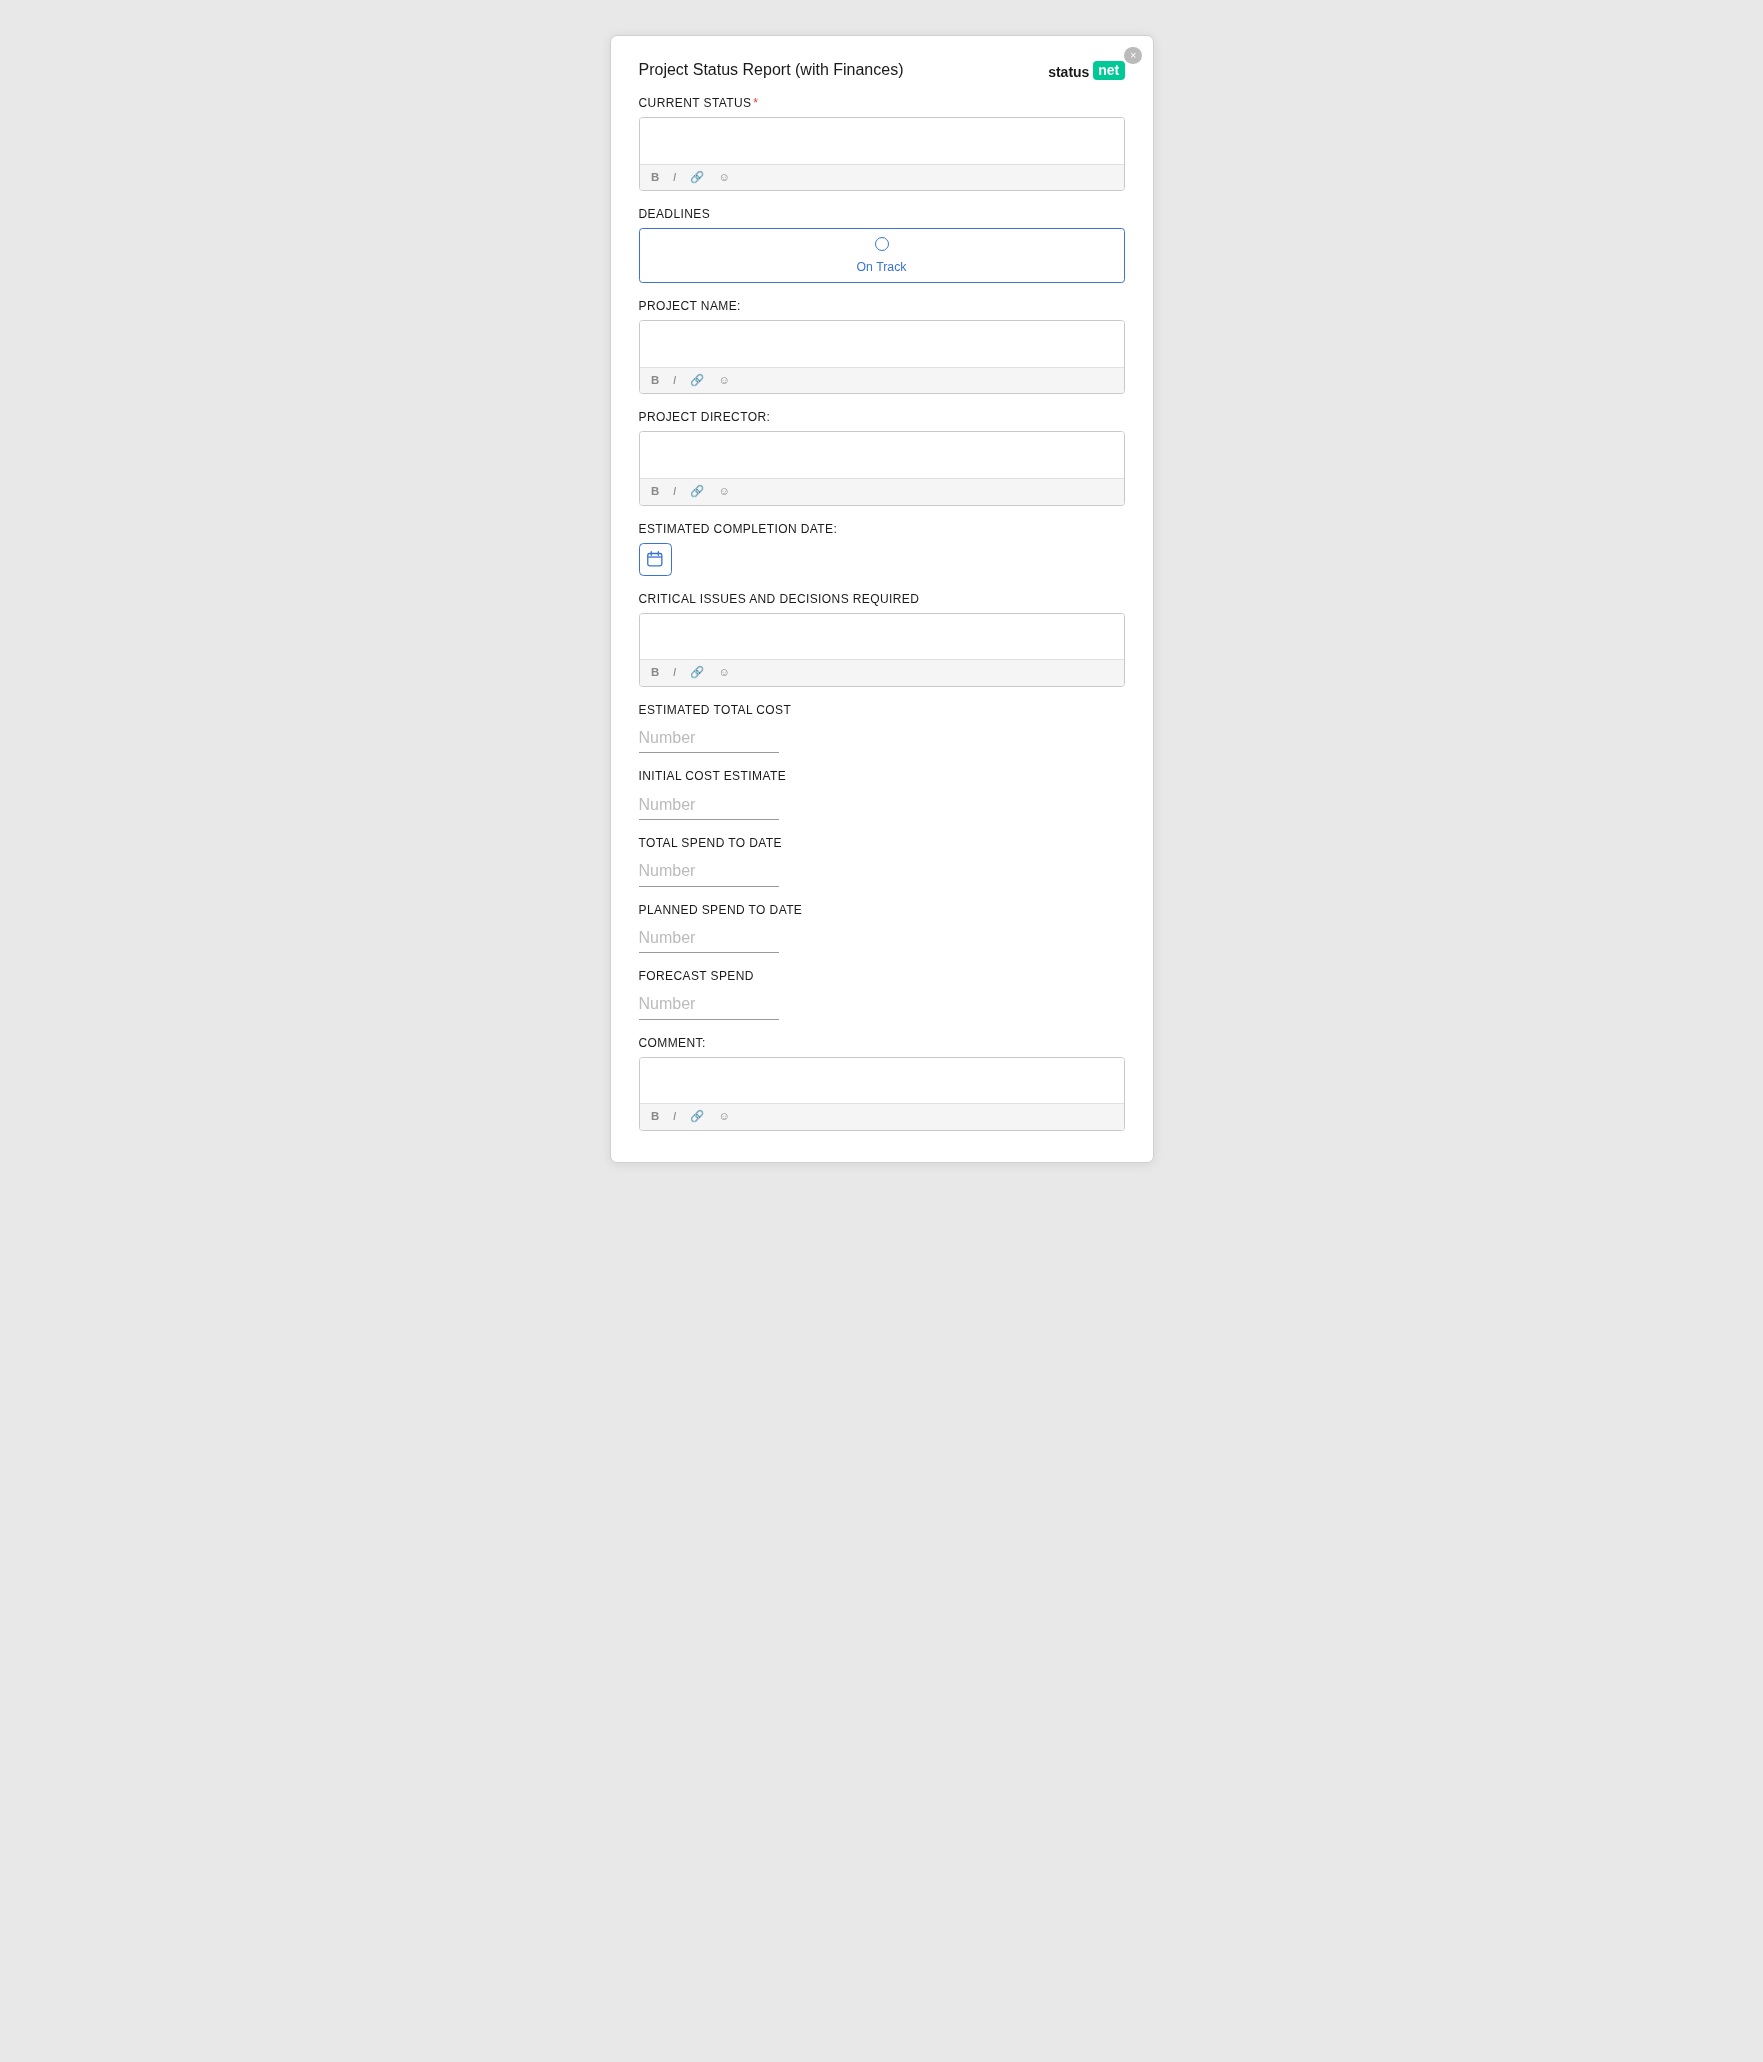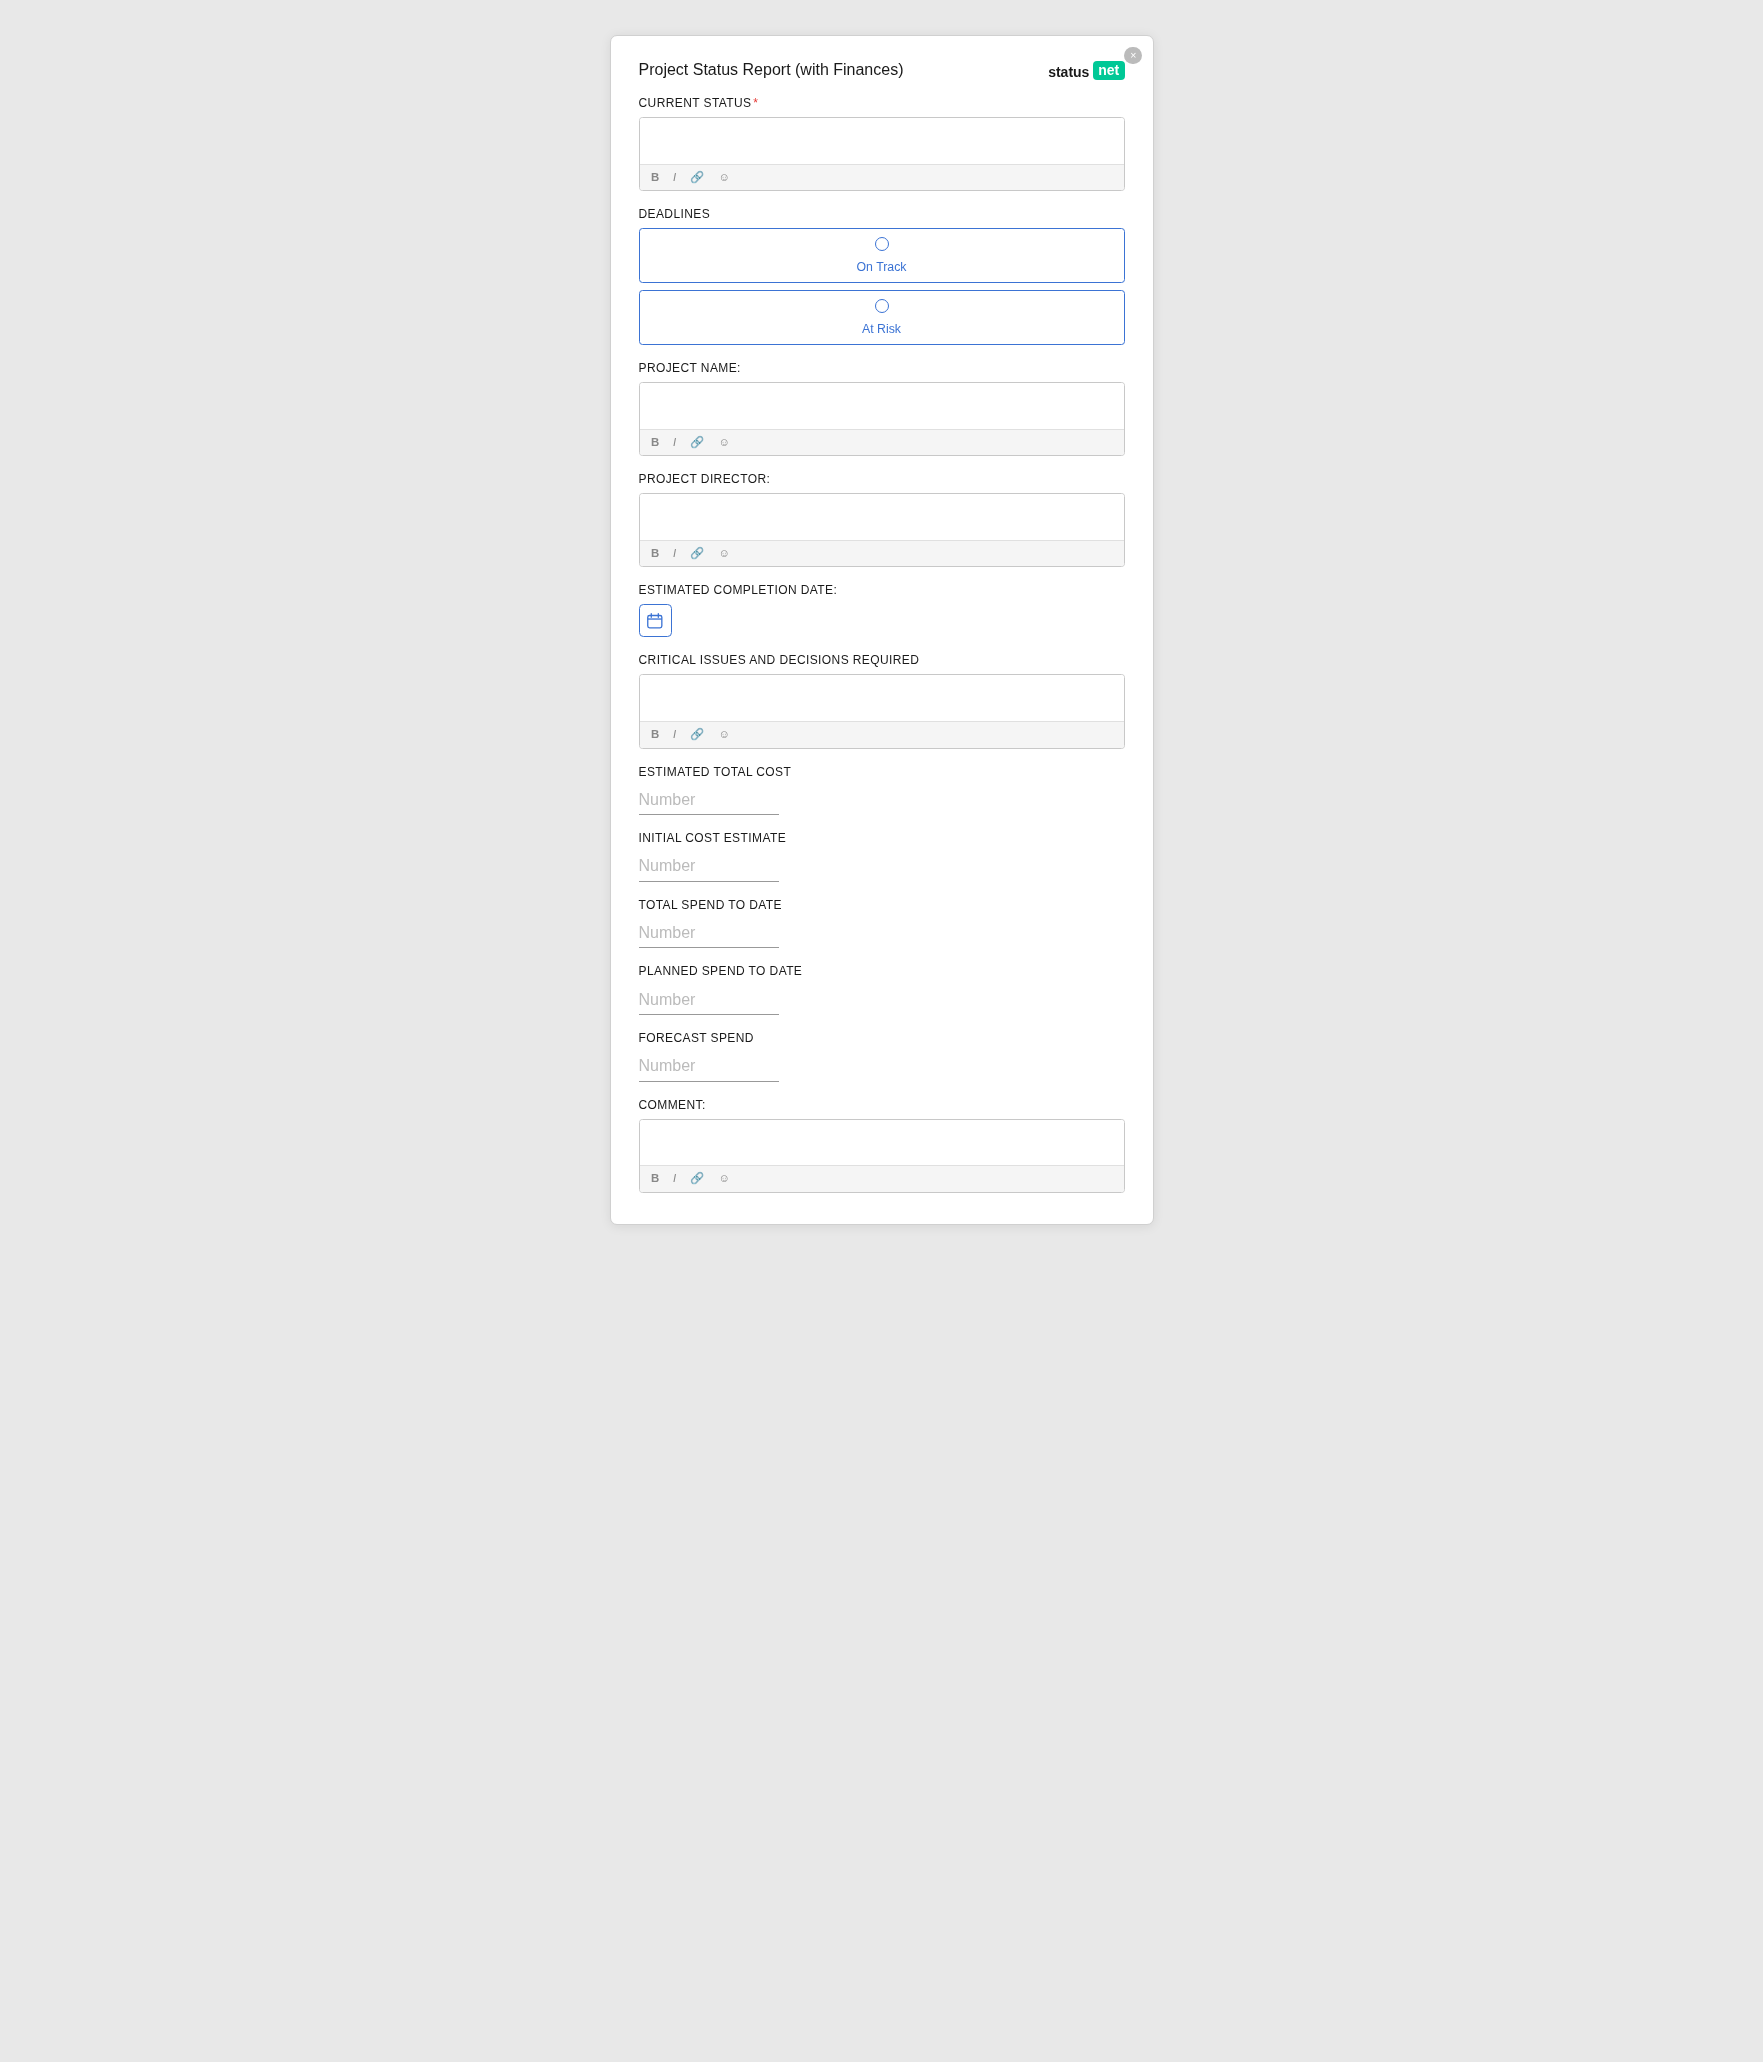--- a/index.html
+++ b/index.html
@@ -247,24 +247,20 @@
   </div>
 
   <div class="deadlines-section">
     <div class="section-label">DEADLINES</div>
 
     <label class="radio-option">
       <input type="radio" name="deadline" value="on-track" style="">
       <span class="radio-label">On Track</span>
     </label>
 
-    <label class="radio-option">
-      <input type="radio" name="deadline" value="at-risk" style="">
-      <span class="radio-label">At Risk</span>
-    </label>
 
   </div>
 
   <div class="section-label">PROJECT NAME:</div>
   <div class="rich-text-container">
     <textarea class="rich-text-area" style=""></textarea>
     <div class="rich-text-toolbar">
       <button class="toolbar-btn bold">B</button>
       <button class="toolbar-btn italic">I</button>
       <button class="toolbar-btn">🔗</button>

